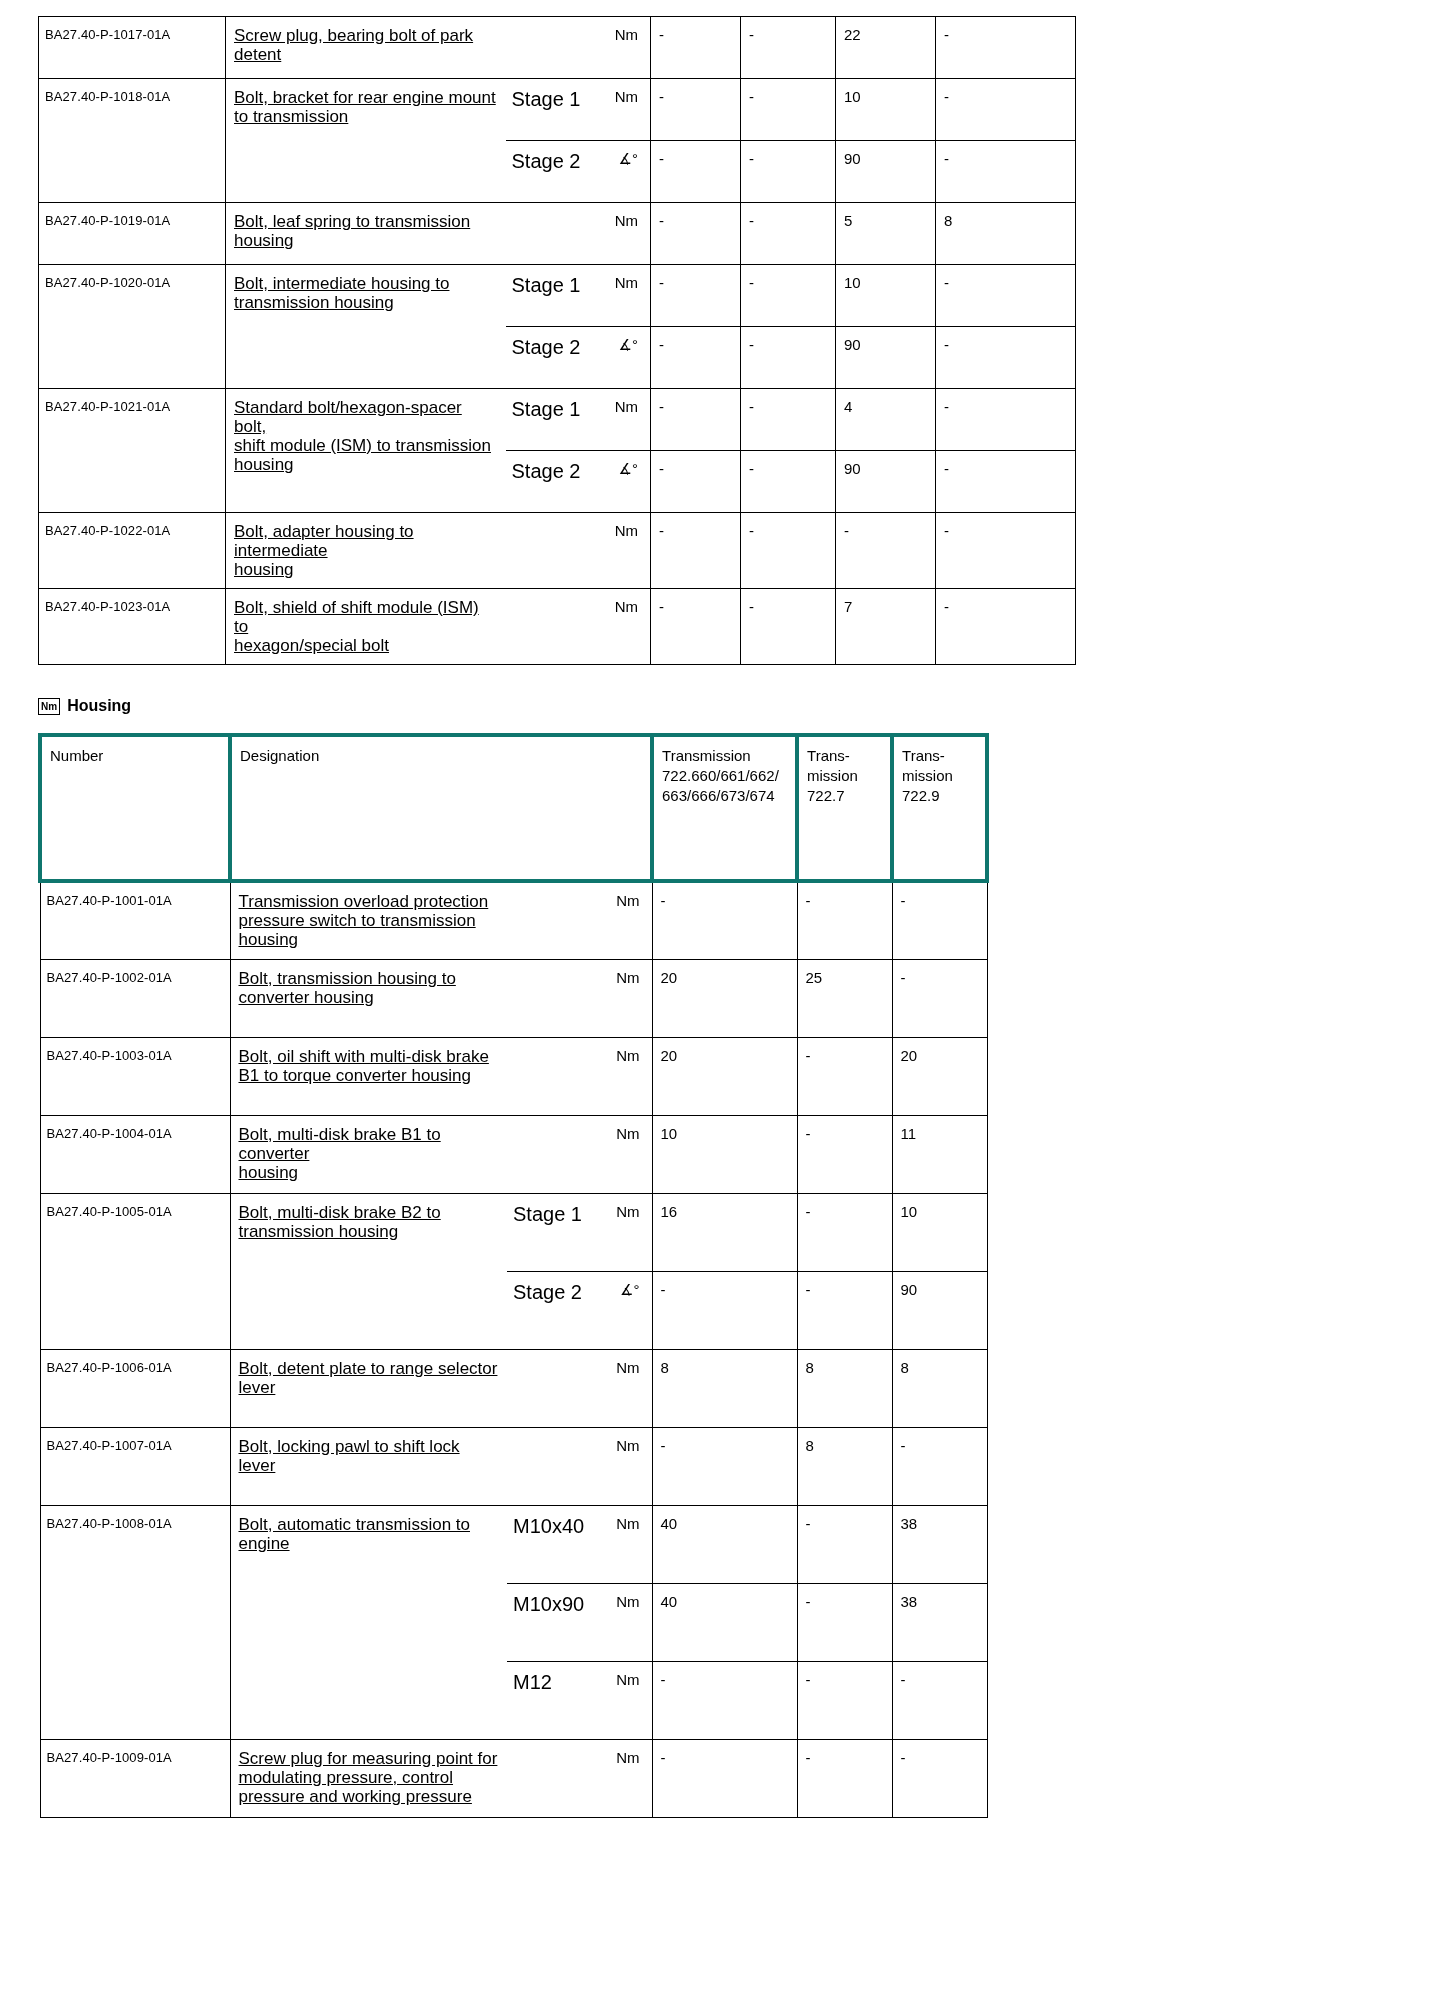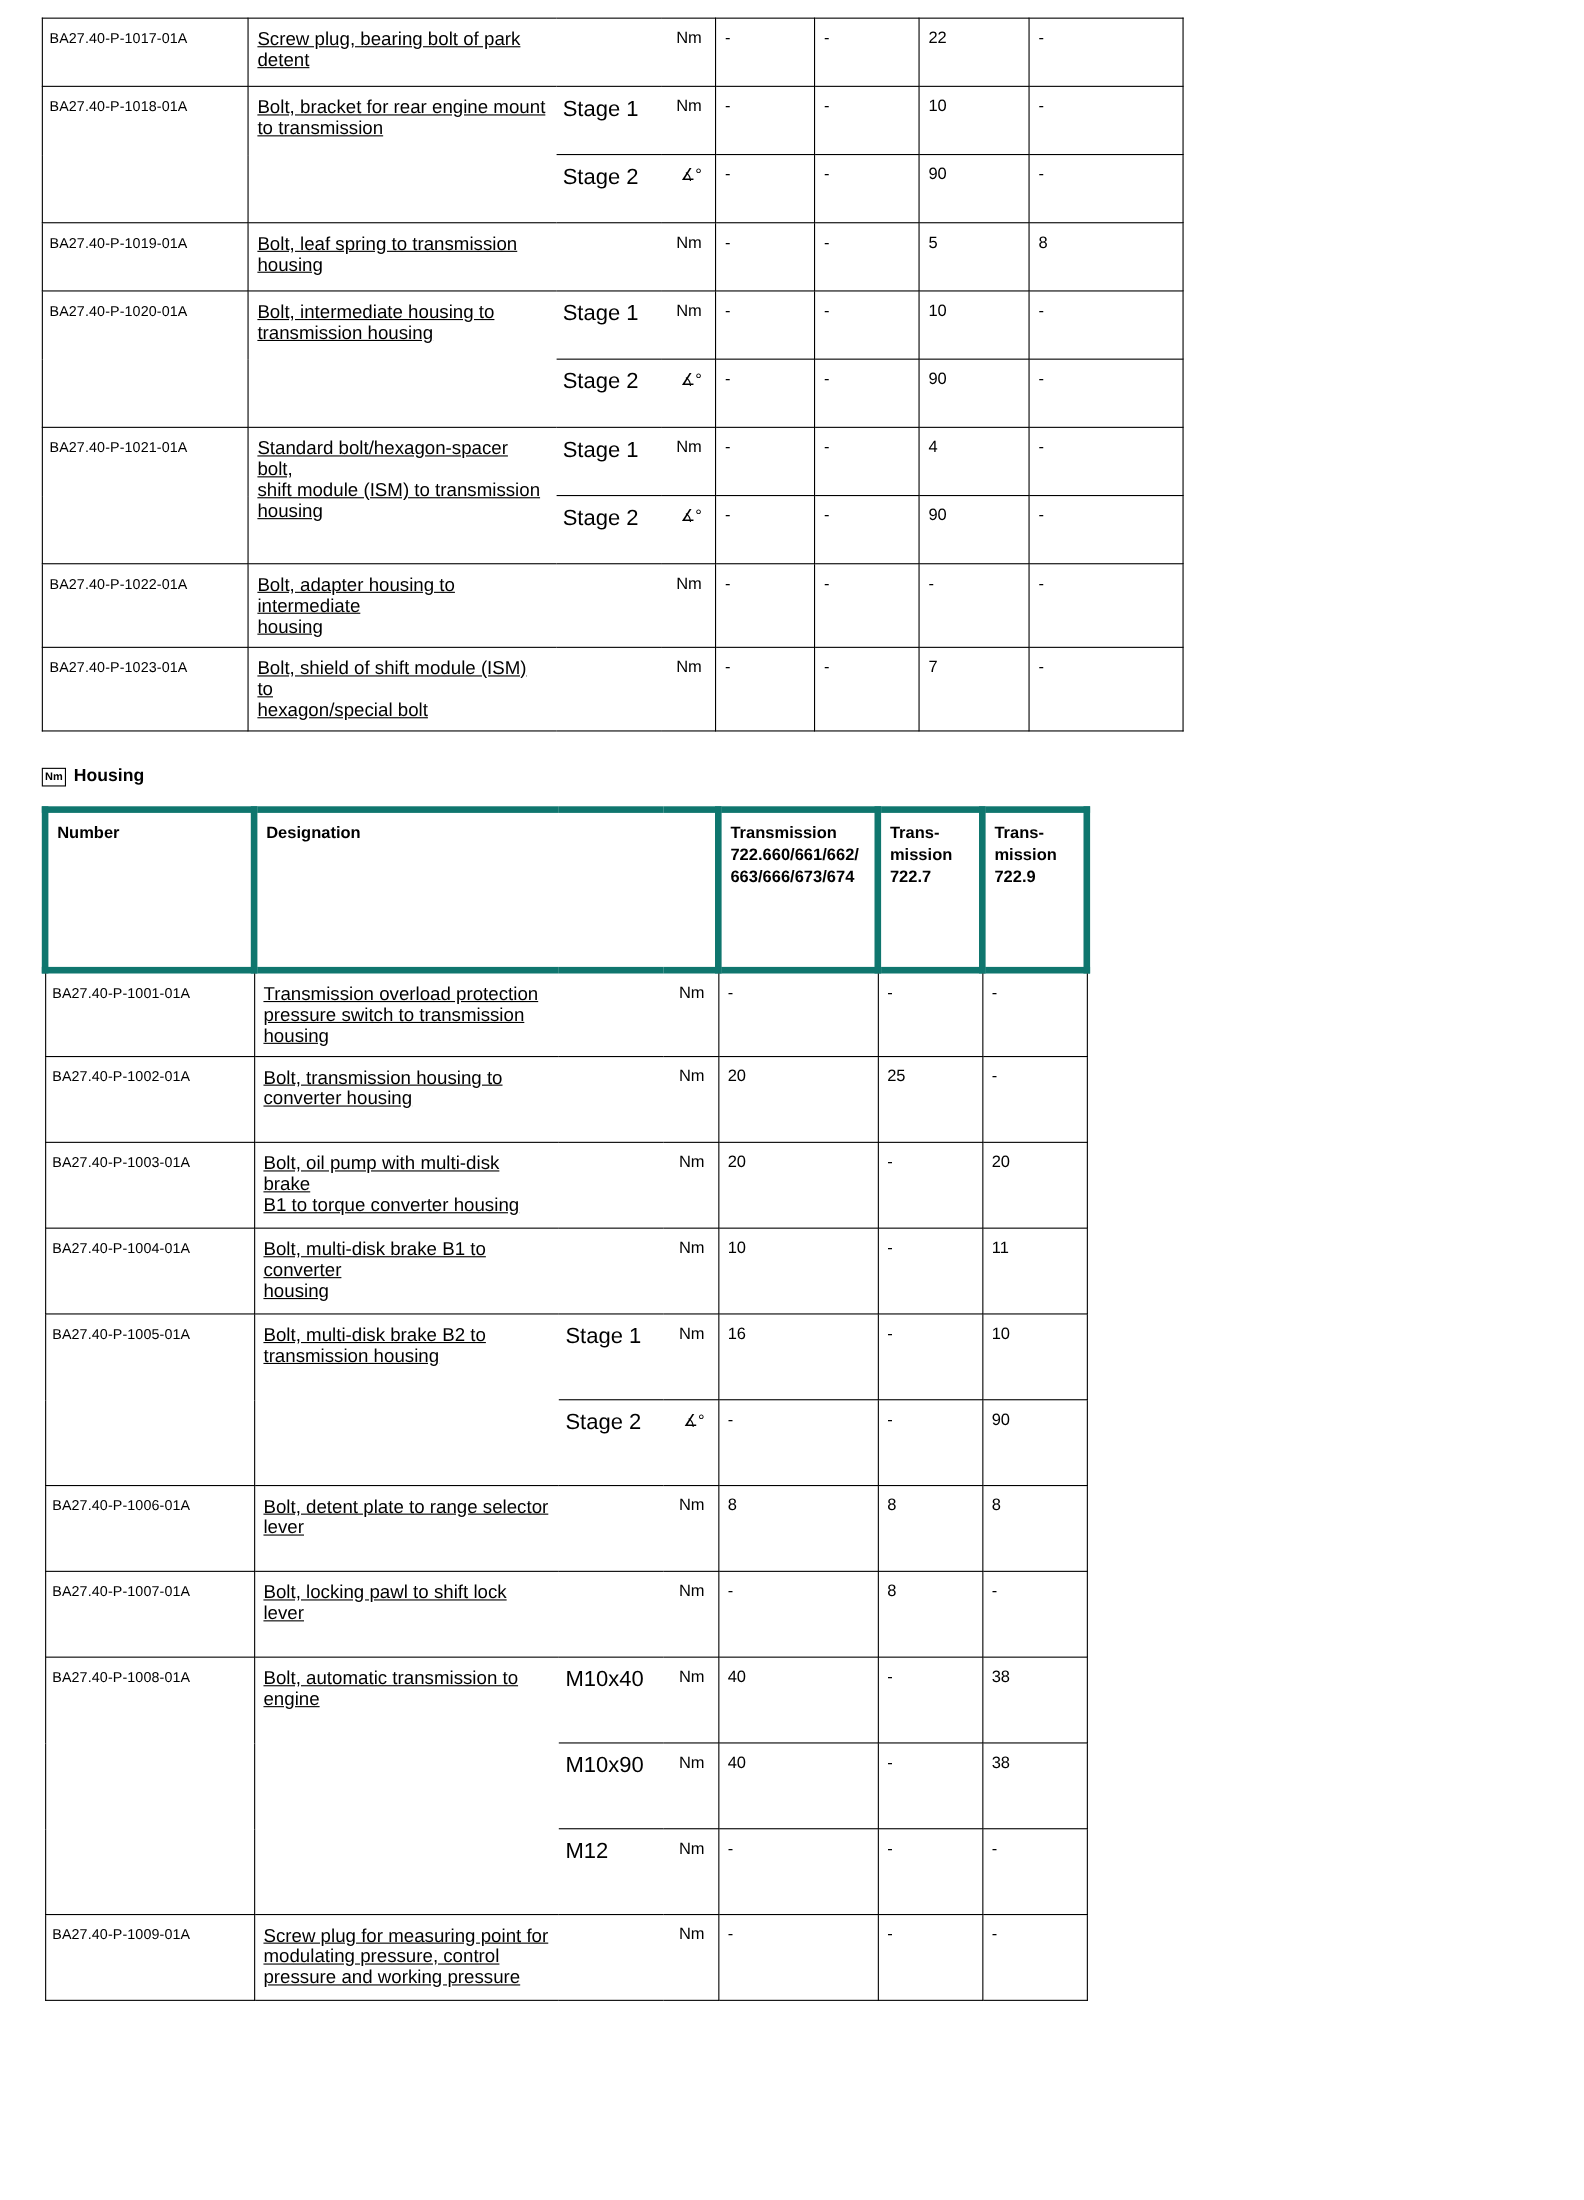--- a/index.html
+++ b/index.html
@@ -57,23 +57,23 @@
   td.val {
     font-size: 15px;
     padding: 9px 8px;
   }
 
   .t1 tbody tr { height: 62px; }
   .t2 tbody tr { height: 78px; }
   .t2 thead tr { height: 146px; }
 
   .torque th {
-    border: 6px solid #0f766e;
+    border: 4px solid #0f766e;
     font-size: 15px;
-    font-weight: bold;
+    font-weight: normal;
     text-align: left;
     padding: 9px 8px;
     white-space: pre-line;
     line-height: 20px;
   }
 
   .section-header {
     display: flex;
     align-items: center;
     gap: 7px;
@@ -262,21 +262,21 @@
           <td class="desig" rowspan="1">Bolt, transmission housing to
 converter housing</td>
           <td class="stage"></td>
           <td class="unit">Nm</td>
           <td class="val">20</td>
           <td class="val">25</td>
           <td class="val">-</td>
         </tr>
         <tr>
           <td class="num" rowspan="1">BA27.40-P-1003-01A</td>
-          <td class="desig" rowspan="1">Bolt, oil pump with multi-disk brake
+          <td class="desig" rowspan="1">Bolt, oil shift with multi-disk brake
 B1 to torque converter housing</td>
           <td class="stage"></td>
           <td class="unit">Nm</td>
           <td class="val">20</td>
           <td class="val">-</td>
           <td class="val">20</td>
         </tr>
         <tr>
           <td class="num" rowspan="1">BA27.40-P-1004-01A</td>
           <td class="desig" rowspan="1">Bolt, multi-disk brake B1 to converter

